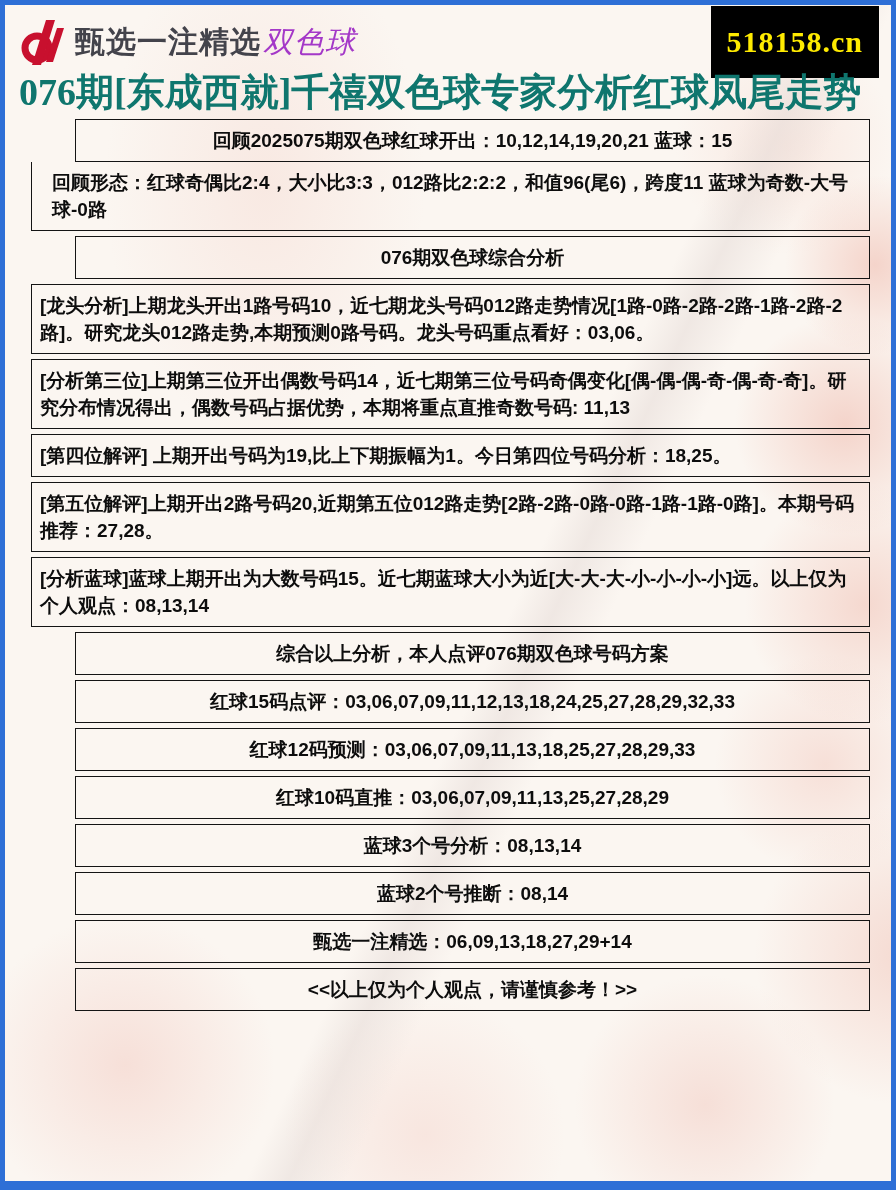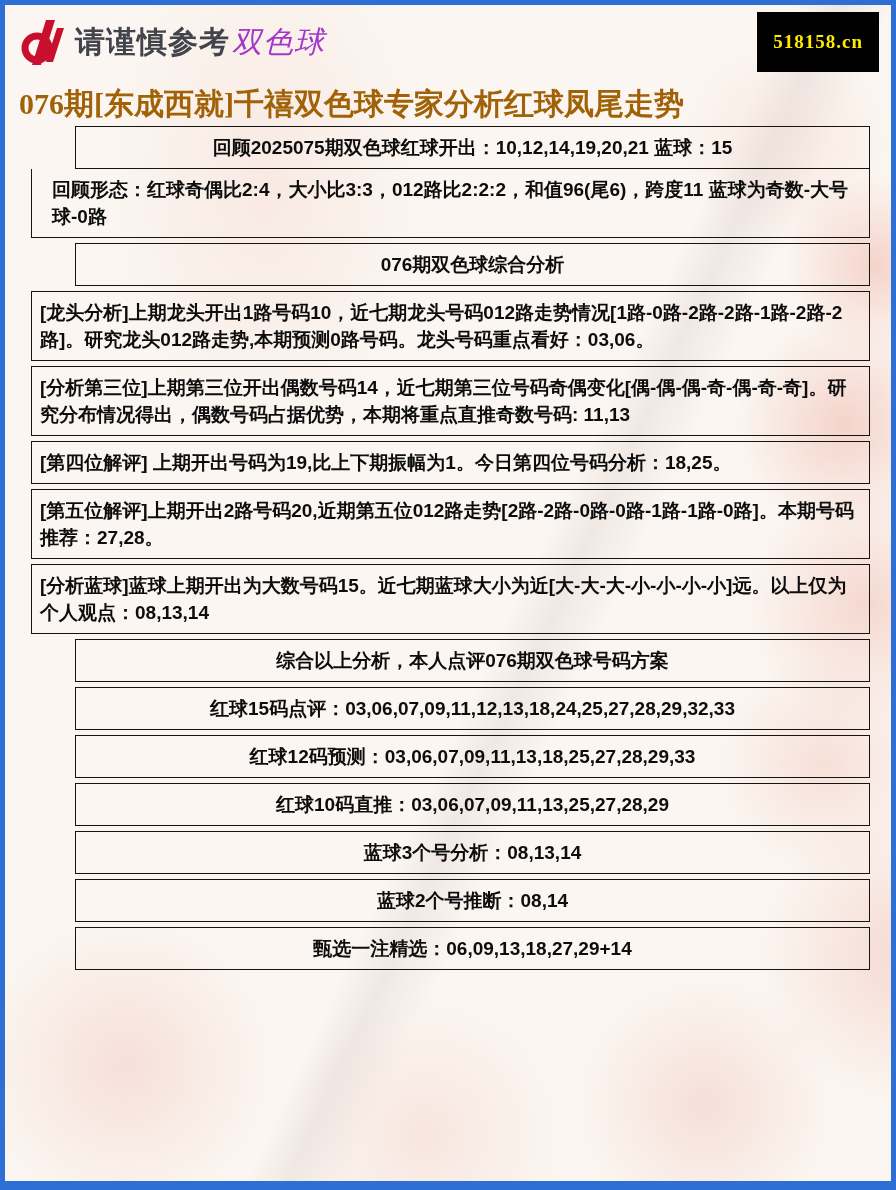--- a/index.html
+++ b/index.html
@@ -54,32 +54,32 @@
     color: #a438c8;
     margin-left: 2px;
   }
 
   .site-badge {
     margin-left: auto;
     background: #000000;
     color: #ffeb00;
     font-family: "Liberation Serif", "DejaVu Serif", serif;
     font-weight: bold;
-    font-size: 19px;
+    font-size: 30px;
     letter-spacing: 1px;
     padding: 19px 16px;
   }
 
   .page-title {
-    margin-top: 20px;
+    margin-top: 4px;
     font-family: "Liberation Serif", "DejaVu Serif", serif;
     font-weight: bold;
-    font-size: 30px;
+    font-size: 38px;
     line-height: 1.15;
-    color: #a16207;
+    color: #0f766e;
     white-space: nowrap;
     letter-spacing: 0;
   }
 
   .main {
     position: relative;
     z-index: 2;
     margin: 4px 21px 0 26px;
   }
 
@@ -104,21 +104,21 @@
 <div class="page">
   <div class="bg-decor"></div>
 
   <div class="header">
     <div class="brand-row">
       <svg class="logo-mark" viewBox="0 0 48 48" aria-hidden="true">
         <circle cx="18" cy="30" r="12" fill="none" stroke="#c8102e" stroke-width="7"></circle>
         <path d="M27 2 L36 2 L22 47 L13 47 Z" fill="#c8102e"></path>
         <path d="M38 10 L45 10 L34 44 L27 44 Z" fill="#c8102e"></path>
       </svg>
-      <span class="brand-text"><span>请谨慎参考</span><span class="brand-product">双色球</span></span>
+      <span class="brand-text"><span>甄选一注精选</span><span class="brand-product">双色球</span></span>
       <span class="site-badge">518158.cn</span>
     </div>
     <h1 class="page-title">076期[东成西就]千禧双色球专家分析红球凤尾走势</h1>
   </div>
 
   <div class="main">
     <div class="box center m0">回顾2025075期双色球红球开出：10,12,14,19,20,21 蓝球：15</div>
     <div class="box joined">回顾形态：红球奇偶比2:4，大小比3:3，012路比2:2:2，和值96(尾6)，跨度11 蓝球为奇数-大号球-0路</div>
     <div class="box center">076期双色球综合分析</div>
     <div class="box">[龙头分析]上期龙头开出1路号码10，近七期龙头号码012路走势情况[1路-0路-2路-2路-1路-2路-2路]。研究龙头012路走势,本期预测0路号码。龙头号码重点看好：03,06。</div>
@@ -126,14 +126,15 @@
     <div class="box">[第四位解评] 上期开出号码为19,比上下期振幅为1。今日第四位号码分析：18,25。</div>
     <div class="box">[第五位解评]上期开出2路号码20,近期第五位012路走势[2路-2路-0路-0路-1路-1路-0路]。本期号码推荐：27,28。</div>
     <div class="box">[分析蓝球]蓝球上期开出为大数号码15。近七期蓝球大小为近[大-大-大-小-小-小-小]远。以上仅为个人观点：08,13,14</div>
     <div class="box center">综合以上分析，本人点评076期双色球号码方案</div>
     <div class="box center">红球15码点评：03,06,07,09,11,12,13,18,24,25,27,28,29,32,33</div>
     <div class="box center">红球12码预测：03,06,07,09,11,13,18,25,27,28,29,33</div>
     <div class="box center">红球10码直推：03,06,07,09,11,13,25,27,28,29</div>
     <div class="box center">蓝球3个号分析：08,13,14</div>
     <div class="box center">蓝球2个号推断：08,14</div>
     <div class="box center">甄选一注精选：06,09,13,18,27,29+14</div>
+    <div class="box center">&lt;&lt;以上仅为个人观点，请谨慎参考！&gt;&gt;</div>
   </div>
 </div>
 
 </body></html>

